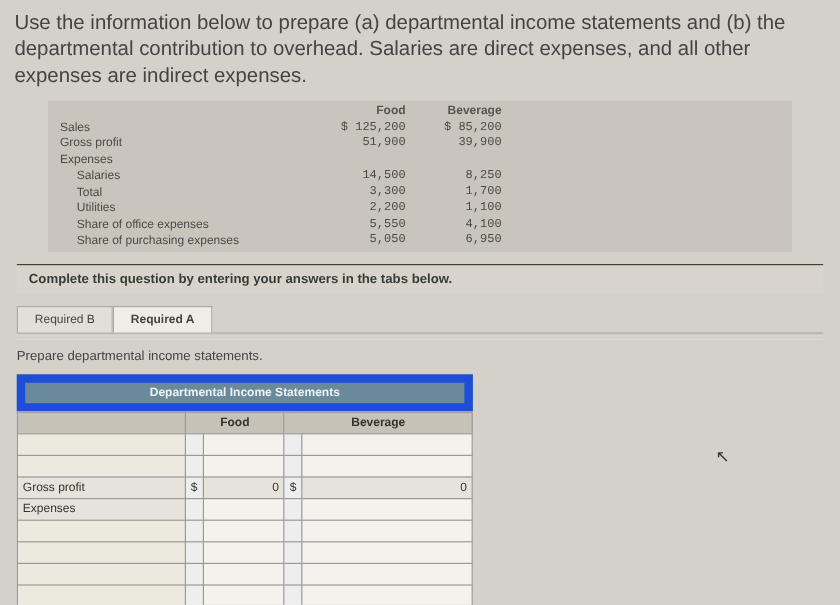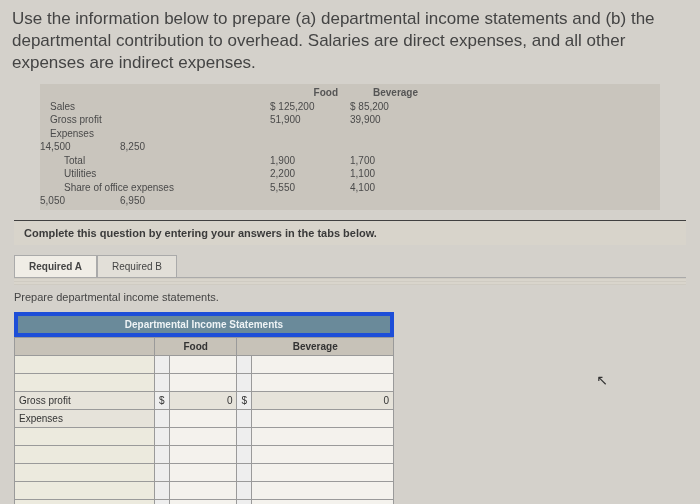--- a/index.html
+++ b/index.html
@@ -30,23 +30,23 @@
     color: #4a4a4a;
     line-height: 1.35;
   }
   .dlabel {
     flex: 0 0 230px;
     padding-left: 10px;
   }
   .dlabel.indent { padding-left: 24px; }
   .dcol {
     flex: 0 0 80px;
-    text-align: left;
+    text-align: right;
     padding-right: 12px;
-    font-family: Liberation Sans, sans-serif;
+    font-family: Liberation Mono, monospace;
   }
   .dhead {
     font-weight: bold;
     color: #555;
   }
   .drow.hdr .dlabel { visibility: hidden; }
   .drow.hdr .dcol { font-family: Arial, sans-serif; font-weight: bold; text-align: right; }
   .complete-bar {
     margin: 10px 14px 10px;
     background: #d8d4cb;
@@ -90,21 +90,21 @@
     margin: 0 14px;
     width: 380px;
   }
   .sheet-title {
     background: #6a8a9a;
     color: #eef3f5;
     text-align: center;
     font-size: 10px;
     font-weight: bold;
     padding: 3px 0;
-    border: 4px solid #1d4ed8;
+    border: 7px solid #1d4ed8;
   }
   .sheet table {
     border-collapse: collapse;
     width: 100%;
     background: #f4f2ed;
   }
   .sheet th, .sheet td {
     border: 1px solid #9a9a9a;
     font-size: 10px;
     padding: 2px 4px;
@@ -147,49 +147,51 @@
       <div class="dlabel">Gross profit</div>
       <div class="dcol">51,900</div>
       <div class="dcol">39,900</div>
     </div>
   <div class="drow">
       <div class="dlabel">Expenses</div>
       <div class="dcol"></div>
       <div class="dcol"></div>
     </div>
   <div class="drow">
+      <div class="dlabel indent">Salaries</div>
       <div class="dcol">14,500</div>
       <div class="dcol">8,250</div>
     </div>
   <div class="drow">
       <div class="dlabel indent">Total</div>
-      <div class="dcol">1,900</div>
+      <div class="dcol">3,300</div>
       <div class="dcol">1,700</div>
     </div>
   <div class="drow">
       <div class="dlabel indent">Utilities</div>
       <div class="dcol">2,200</div>
       <div class="dcol">1,100</div>
     </div>
   <div class="drow">
       <div class="dlabel indent">Share of office expenses</div>
       <div class="dcol">5,550</div>
       <div class="dcol">4,100</div>
     </div>
   <div class="drow">
+      <div class="dlabel indent">Share of purchasing expenses</div>
       <div class="dcol">5,050</div>
       <div class="dcol">6,950</div>
     </div>
 </div>
 
 <div class="complete-bar">Complete this question by entering your answers in the tabs below.</div>
 
 <div class="tabs">
+  <div class="tab">Required B</div>
   <div class="tab active">Required A</div>
-  <div class="tab">Required B</div>
 </div>
 <div class="stripe"></div>
 
 <div class="subinstr">Prepare departmental income statements.</div>
 
 <div class="sheet">
   <div class="sheet-title">Departmental Income Statements</div>
   <table>
     <tbody>
         <tr>

